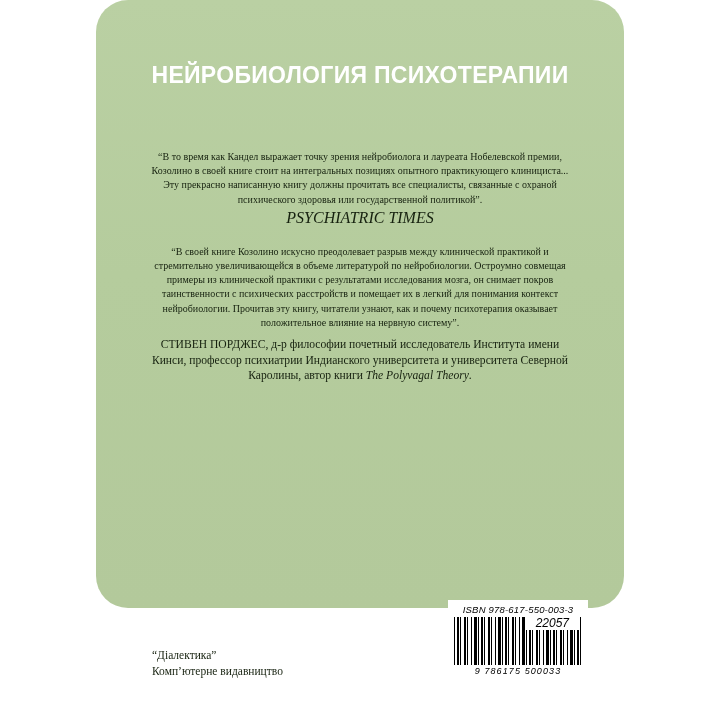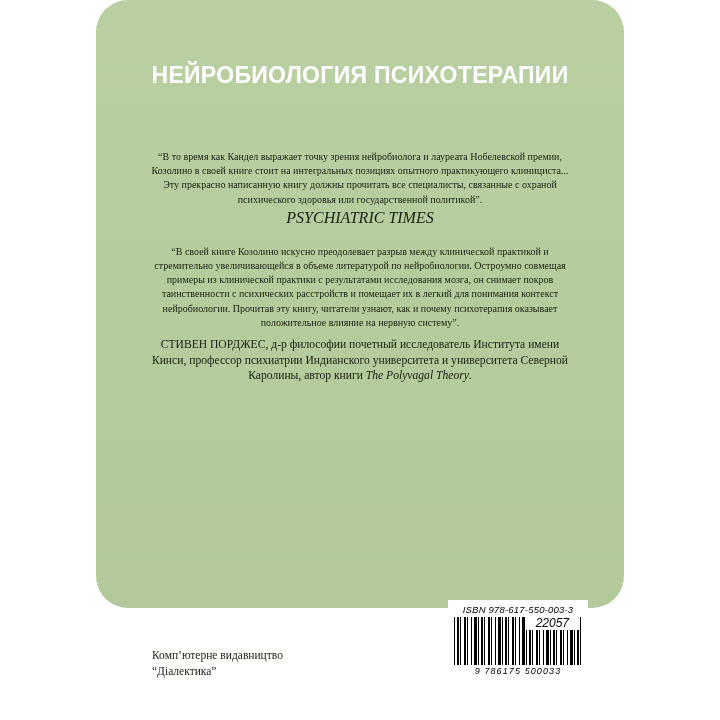--- a/index.html
+++ b/index.html
@@ -156,22 +156,22 @@
       <div class="quote-block">
         <div class="quote-text">“В своей книге Козолино искусно преодолевает разрыв между клинической практикой и стремительно увеличивающейся в объеме литературой по нейробиологии. Остроумно совмещая примеры из клинической практики с результатами исследования мозга, он снимает покров таинственности с психических расстройств и помещает их в легкий для понимания контекст нейробиологии. Прочитав эту книгу, читатели узнают, как и почему психотерапия оказывает положительное влияние на нервную систему”.</div>
         <div class="attrib">
           <span class="caps">СТИВЕН ПОРДЖЕС</span><span>, д-р философии почетный исследователь Института имени Кинси, профессор психиатрии Индианского университета и университета Северной Каролины, автор книги </span><span class="ital">The Polyvagal Theory</span><span>.</span>
         </div>
       </div>
 
     </div>
 
     <div class="publisher">
+      <div>“Діалектика”</div>
       <div>Комп’ютерне видавництво</div>
-      <div>“Діалектика”</div>
     </div>
 
     <div class="barcode-area">
       <div class="isbn-line">ISBN 978-617-550-003-3</div>
       <div class="bars">
         <span class="bars-top-num">22057</span>
       </div>
       <div class="bars-bottom-num">9 786175 500033</div>
     </div>
 

